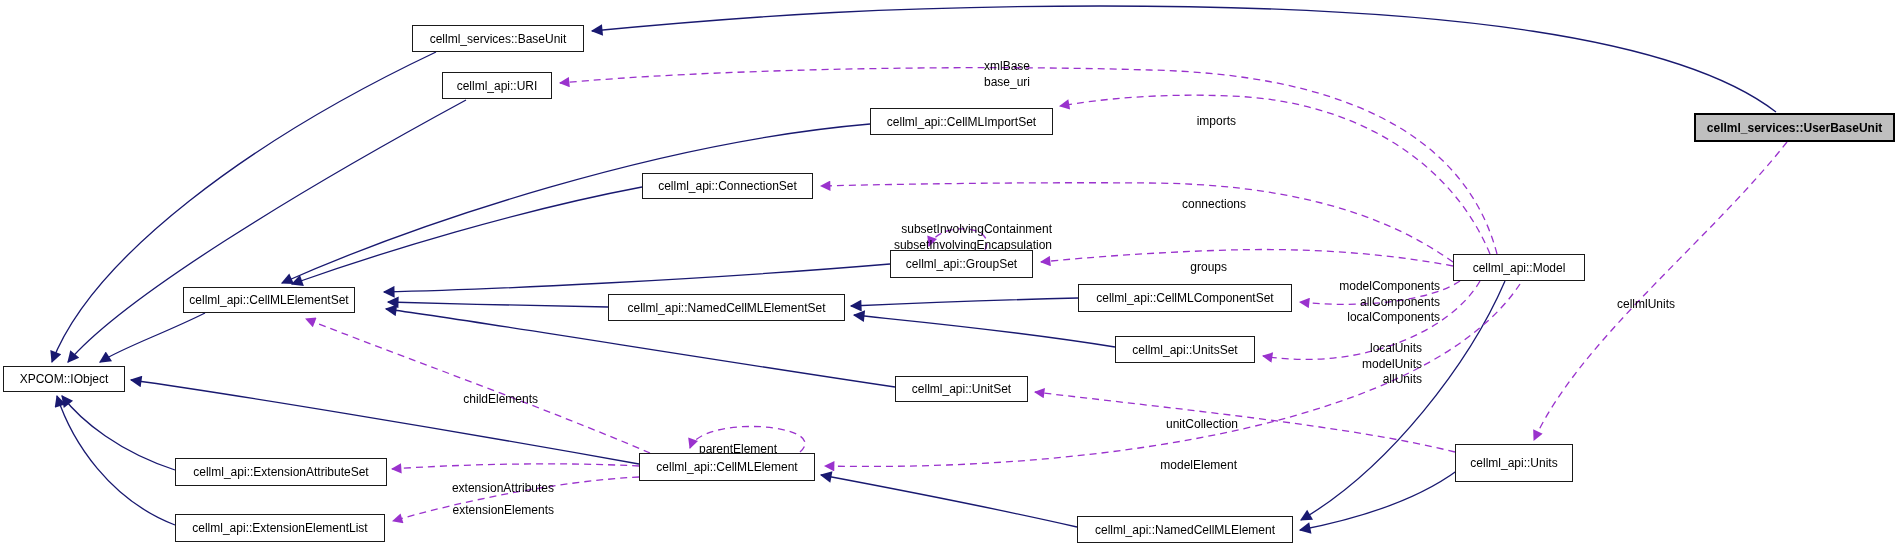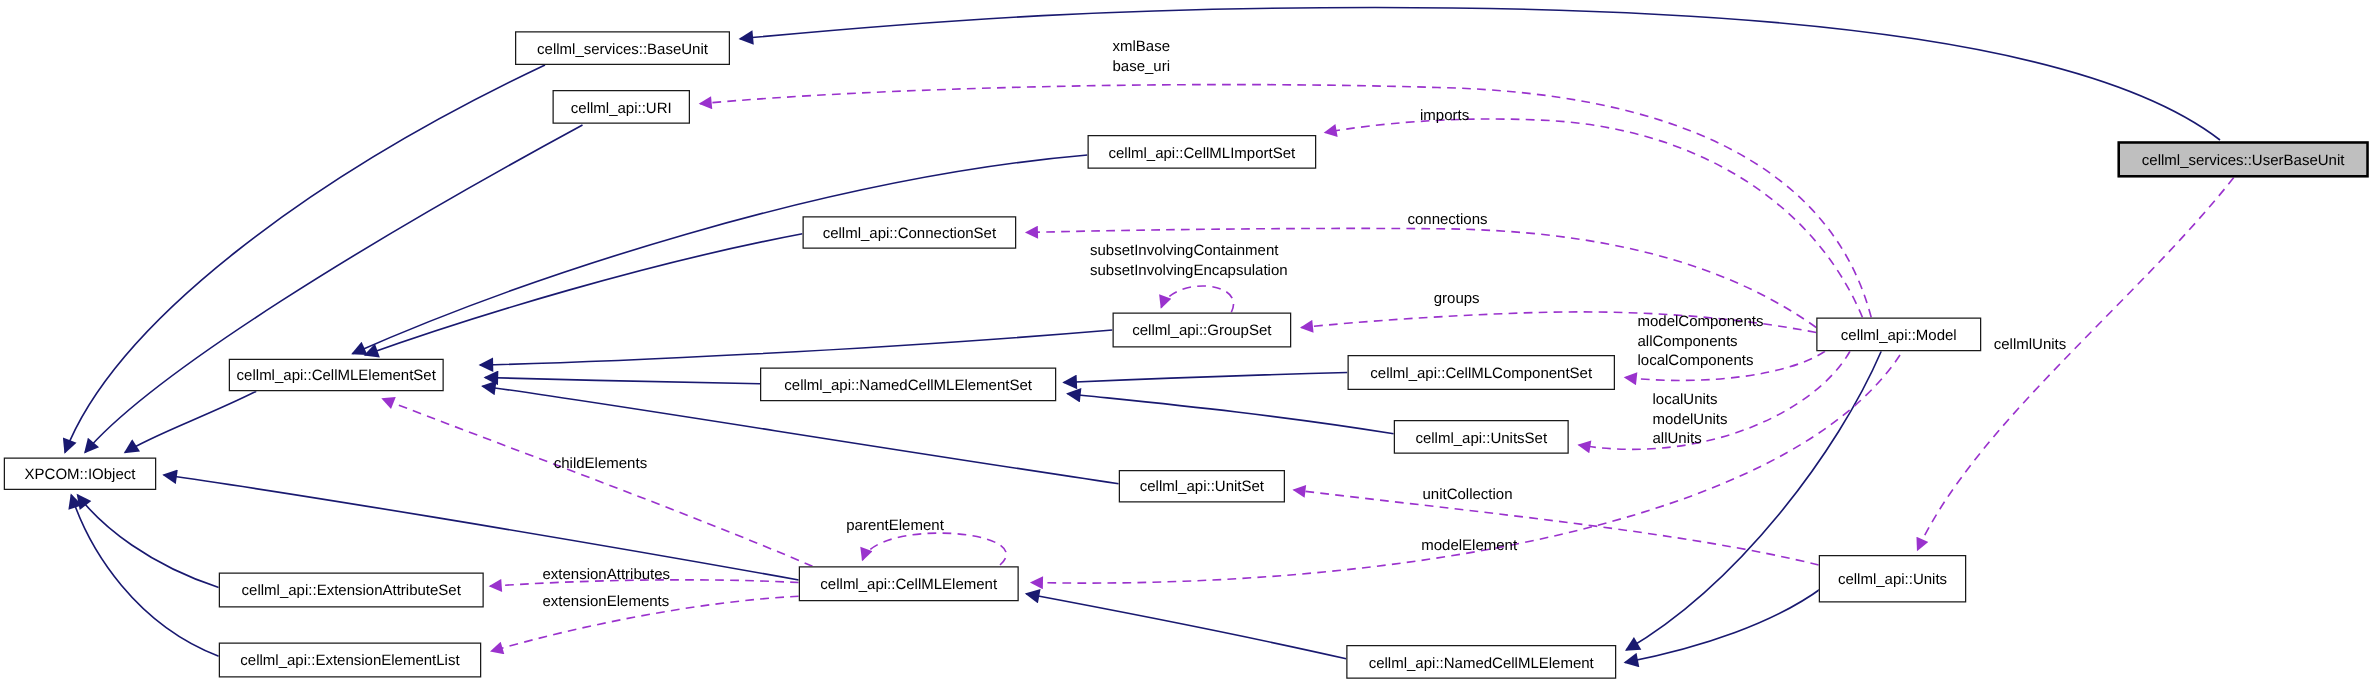--- a/index.html
+++ b/index.html
@@ -7,24 +7,24 @@
     position:relative;width:1899px;height:548px;background:#ffffff;
     font-family:"Liberation Sans","DejaVu Sans",sans-serif;overflow:hidden;border-radius:17px;
   }
   #edges{position:absolute;left:0;top:0;width:1899px;height:548px;}
   .node{
     position:absolute;box-sizing:border-box;background:#ffffff;
     border:1px solid #1a1a1a;color:#000;font-size:12px;
     display:flex;align-items:center;justify-content:center;
     white-space:nowrap;z-index:2;cursor:pointer;
   }
-  .node.highlight{background:#bfbfbf;border:2px solid #000;}
+  .node.highlight{background:#bfbfbf;border:2px solid #000;font-weight:bold;}
   .edge-label{
     position:absolute;color:#000;font-size:12px;line-height:15.5px;
-    text-align:left;white-space:pre-line;z-index:1;
+    text-align:right;white-space:pre-line;z-index:1;margin-top:29px;
   }
 </style>
 </head>
 <body>
 
 <div id="canvas">
 
   <svg id="edges" width="1899" height="548" viewBox="0 0 1899 548" xmlns="http://www.w3.org/2000/svg">
     <defs>
       <marker id="inh" viewBox="0 0 10 10" refX="9" refY="5" markerWidth="11" markerHeight="9" orient="auto">

